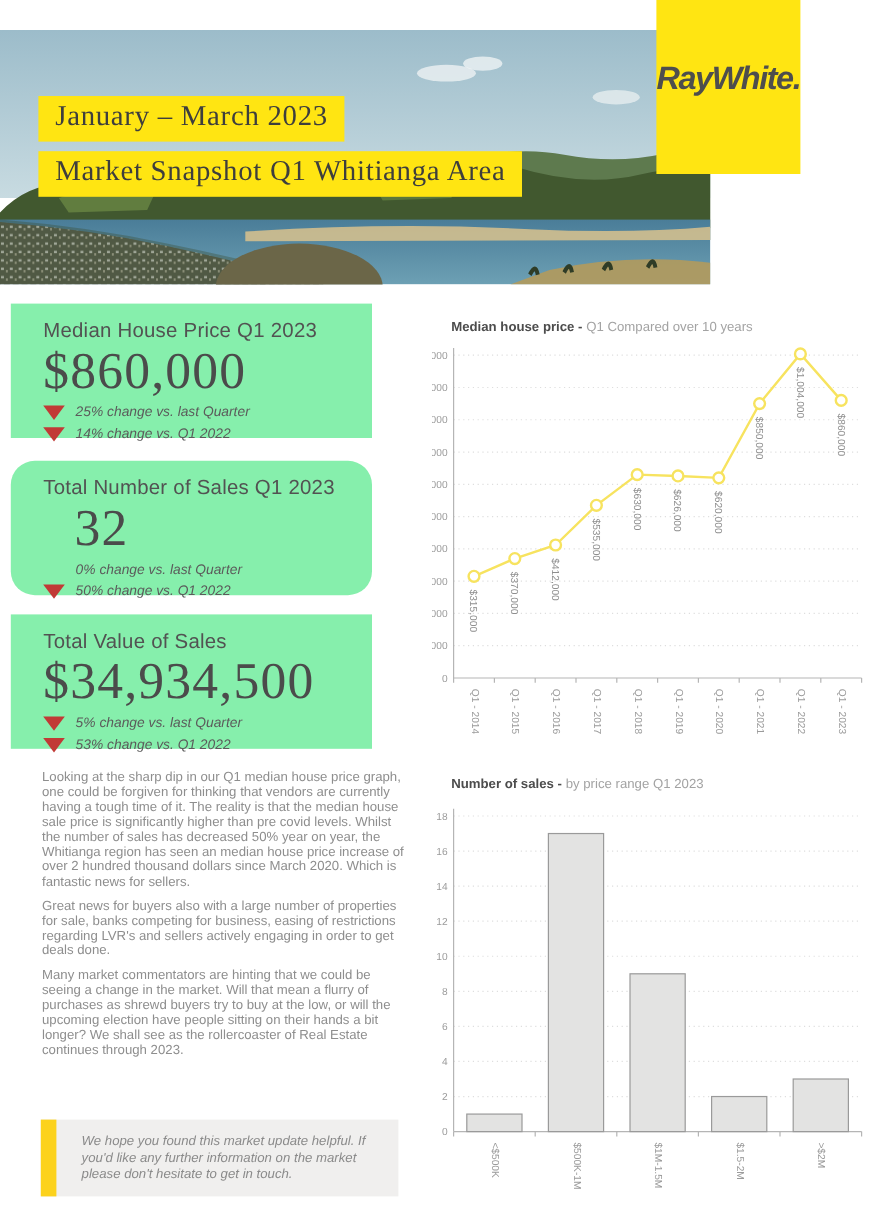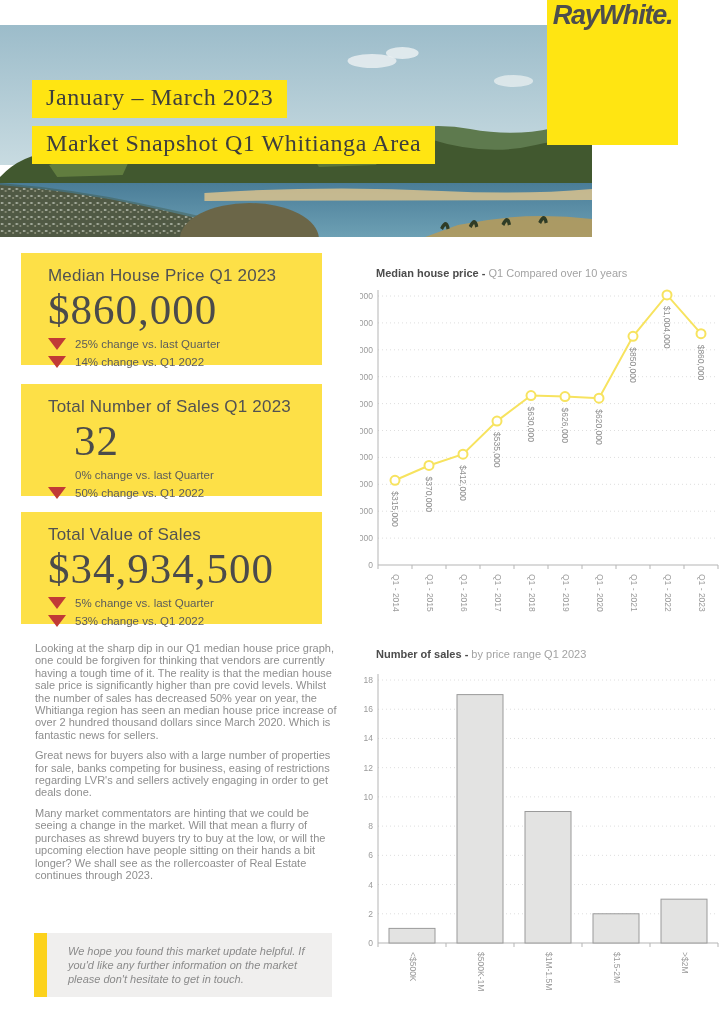--- a/index.html
+++ b/index.html
@@ -6,37 +6,37 @@
   .page{position:relative;width:724px;height:1024px;background:#ffffff;overflow:hidden;
         font-family:"Liberation Sans",sans-serif;}
 
   
   .hero{position:absolute;left:0;top:25px;width:592px;height:212px;}
   .hero svg{display:block;width:100%;height:100%;}
   .banner{position:absolute;background:#ffe512;font-family:"Liberation Serif",serif;
           color:#3e3e3d;font-size:24px;letter-spacing:.6px;padding:4px 14px 7px;white-space:nowrap;}
   .banner-1{left:32px;top:55px;}
   .banner-2{left:32px;top:101px;}
-  .logo-box{position:absolute;left:547px;top:0;width:131px;height:145px;background:#ffe512;
-            display:flex;align-items:flex-start;justify-content:center;padding-bottom:15px;
+  .logo-box{position:absolute;left:547px;top:0;width:120px;height:145px;background:#ffe512;
+            display:flex;align-items:center;justify-content:center;padding-bottom:15px;
             box-sizing:border-box;z-index:3;}
   .logo-text{font-style:italic;font-weight:700;font-size:27px;color:#4e4e4d;letter-spacing:-1.2px;}
 
   
-  .stat-box{position:absolute;left:9px;width:301px;height:112px;background:#fde047;
-            padding:13px 0 0 27px;box-sizing:border-box;margin-left:12px;}
-  .stat-box.b1{top:253px;} .stat-box.b2{top:384px;} .stat-box.b3{top:512px;}
+  .stat-box{position:absolute;left:9px;width:301px;height:112px;background:#86efac;
+            padding:13px 0 0 27px;box-sizing:border-box;}
+  .stat-box.b1{top:253px;} .stat-box.b2{top:384px;border-radius:20px;} .stat-box.b3{top:512px;}
   .stat-title{font-size:17px;color:#525252;letter-spacing:.2px;}
   .stat-value{font-family:"Liberation Serif",serif;font-size:43px;color:#4b4b4b;
               line-height:1.02;margin:2px 0 5px;letter-spacing:1px;}
   .stat-value.indent{margin-left:26px;}
   .change-row{display:flex;align-items:center;gap:9px;margin-top:3px;height:15px;}
   .tri{width:0;height:0;border-left:9px solid transparent;border-right:9px solid transparent;
        border-top:12px solid #c13a36;flex:0 0 auto;}
-  .change-text{font-size:11.5px;color:#5b5b5b;}
+  .change-text{font-size:11.5px;color:#5b5b5b;font-style:italic;}
 
   
   .chart-title{position:absolute;font-size:11px;color:#a3a3a3;white-space:nowrap;}
   .chart-title b{color:#4c4c4c;font-weight:700;}
   .ct-line{left:376px;top:267px;} .ct-bar{left:376px;top:648px;}
   #line-chart{position:absolute;left:360px;top:284px;width:364px;height:350px;}
   #bar-chart{position:absolute;left:360px;top:665px;width:364px;height:352px;}
   .ylab,.xlab,.dlab{font-family:"Liberation Sans",sans-serif;font-size:8.5px;fill:#9b9b9b;}
   .dlab{fill:#8f8f8f;}
 

